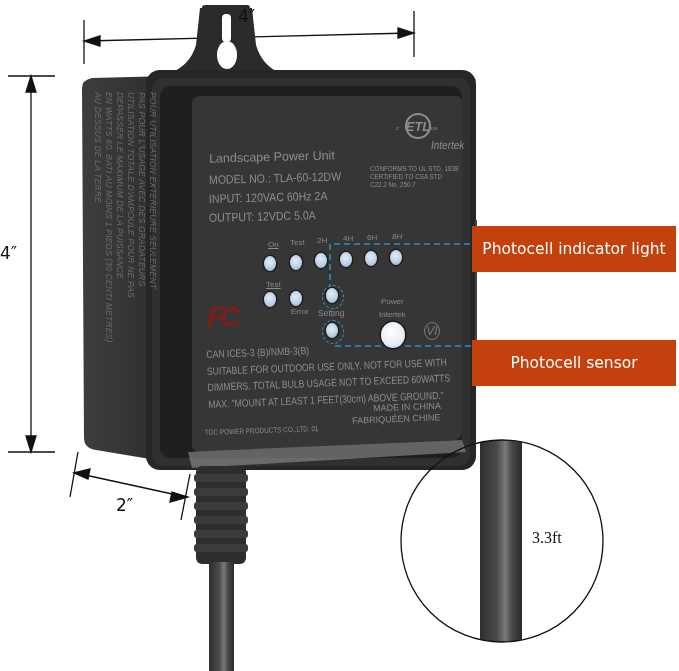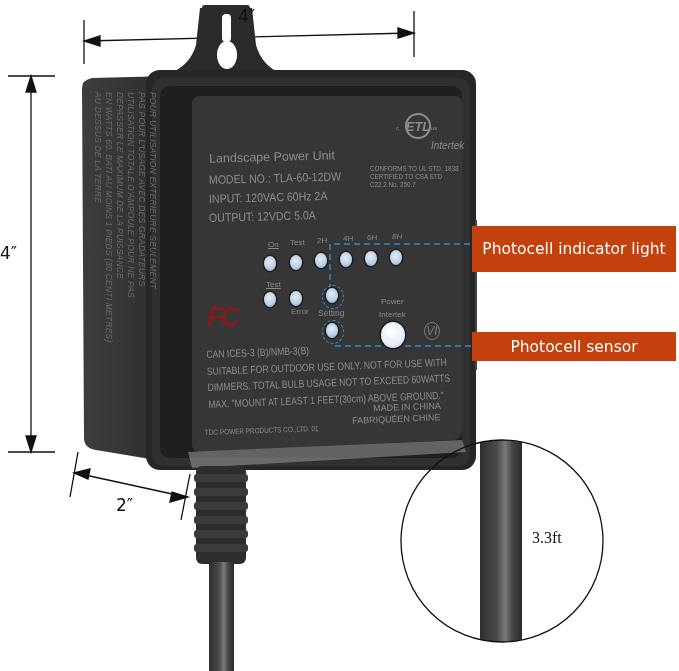--- a/index.html
+++ b/index.html
@@ -109,21 +109,21 @@
   </g>
   <line x1="476" y1="220" x2="476" y2="370" stroke="#444" stroke-width="2"></line>
 </svg>
 
 <div class="dim-label" style="left:238px; top:6px;">4″</div>
 <div class="dim-label" style="left:0px; top:243px;">4″</div>
 <div class="dim-label" style="left:116px; top:495px;">2″</div>
 <div class="dim-label" style="left:532px; top:529px; font-size:16px;font-family:Liberation Serif, serif;">3.3ft</div>
 
 <div class="callout" style="left:472px; top:226px; width:204px; height:46px;">Photocell indicator light</div>
-<div class="callout" style="left:472px; top:332px; width:204px; height:29px;">Photocell sensor</div>
+<div class="callout" style="left:472px; top:340px; width:204px; height:46px;">Photocell sensor</div>
 
 <div class="abs" style="left:158px; top:92px;">
   <div class="side-text" style="left:0px;  top:0px;">POUR UTILISATION EXTERIEURE SEULEMENT</div>
   <div class="side-text" style="left:-11px; top:0px;">PAS POUR L'USAGE AVEC DES GRADATEURS</div>
   <div class="side-text" style="left:-22px; top:0px;">UTILISATION TOTALE D'AMPOULE POUR NE PAS</div>
   <div class="side-text" style="left:-33px; top:0px;">DEPASSER LE MAXIMUM DE LA PUISSANCE</div>
   <div class="side-text" style="left:-44px; top:0px;">EN WATTS 60. BATI AU MOINS 1 PIEDS (30 CENTI METRES)</div>
   <div class="side-text" style="left:-55px; top:0px;">AU DESSUS DE LA TERRE</div>
 </div>
 

